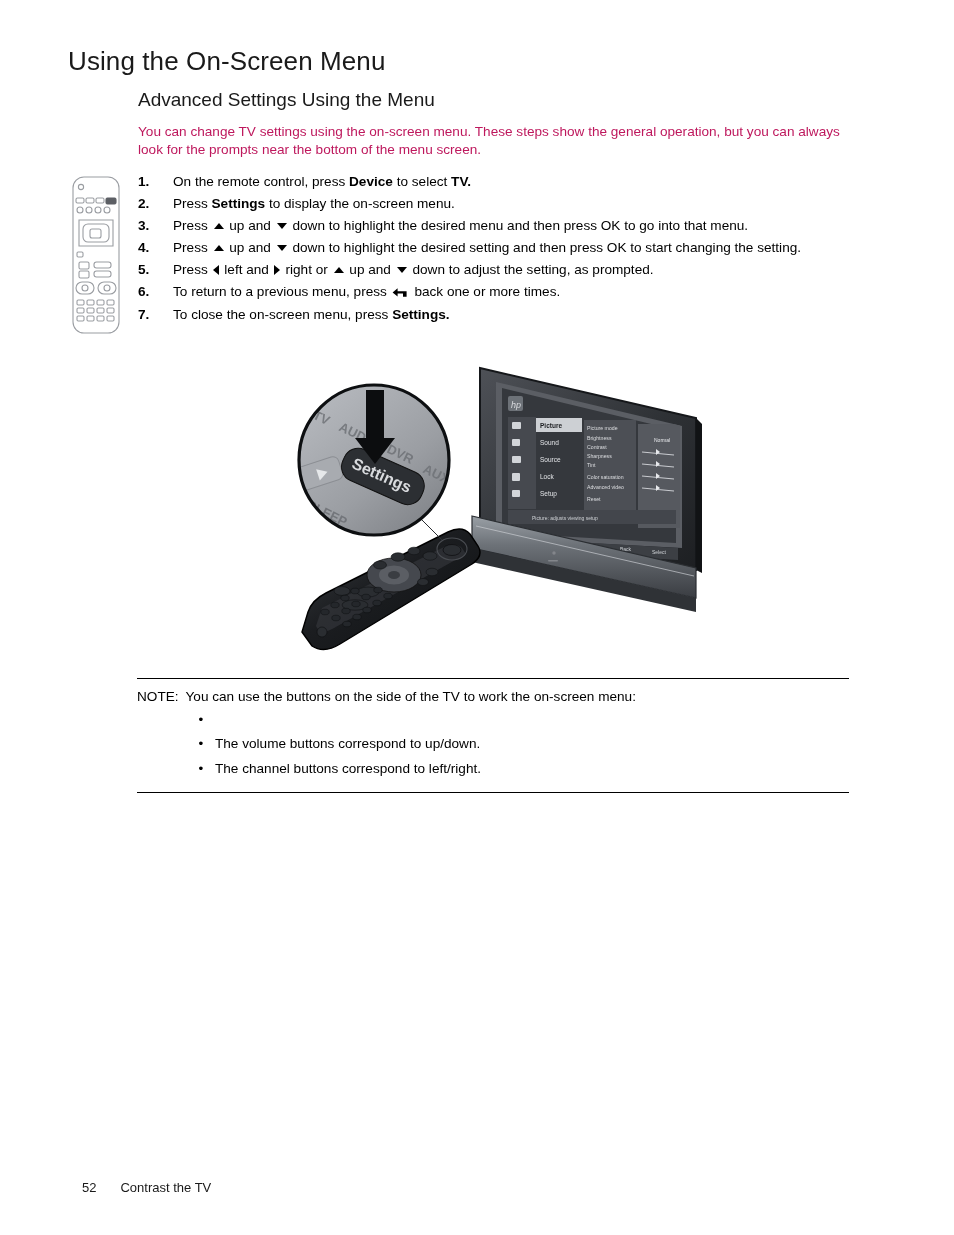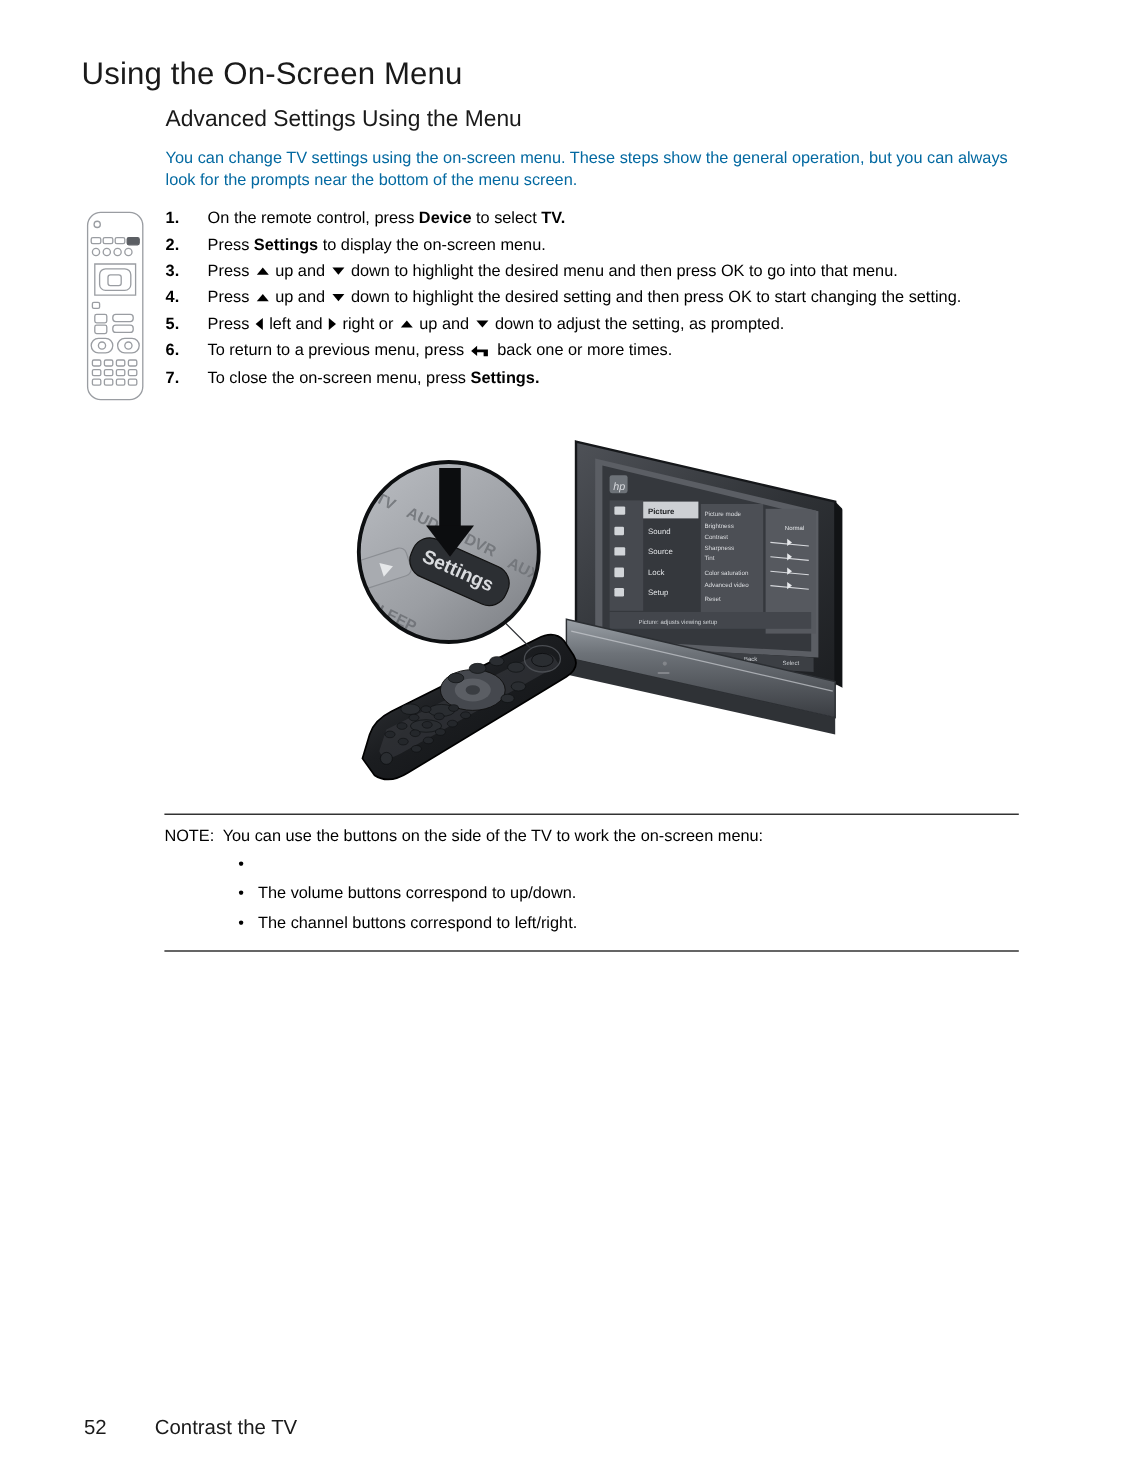--- a/index.html
+++ b/index.html
@@ -36,21 +36,21 @@
   }
 
   
   .intro {
     position: absolute;
     left: 138px;
     top: 123px;
     width: 712px;
     font-size: 13.6px;
     line-height: 17.5px;
-    color: #0369a1;
+    color: #be185d;
   }
 
   
   .steps {
     position: absolute;
     left: 138px;
     top: 173px;
     width: 712px;
   }
   .step {
@@ -169,26 +169,25 @@
     flex: 0 0 28px;
     width: 28px;
     text-align: center;
     margin-left: 50px;
   }
   .note-bullets li .bullet-text { flex: 1 1 auto; }
 
   
   .footer {
     position: absolute;
-    left: 70px;
+    left: 82px;
     top: 1180px;
-    font-size: 17px;
+    font-size: 13px;
     color: #1a1a1a;
     display: flex;
-    gap: 16px;
   }
   .footer-page { margin-right: 24px; }
 </style>
 </head>
 <body>
 
 <div class="page-title">Using the On-Screen Menu</div>
 
 <div class="section-title">Advanced Settings Using the Menu</div>
 

